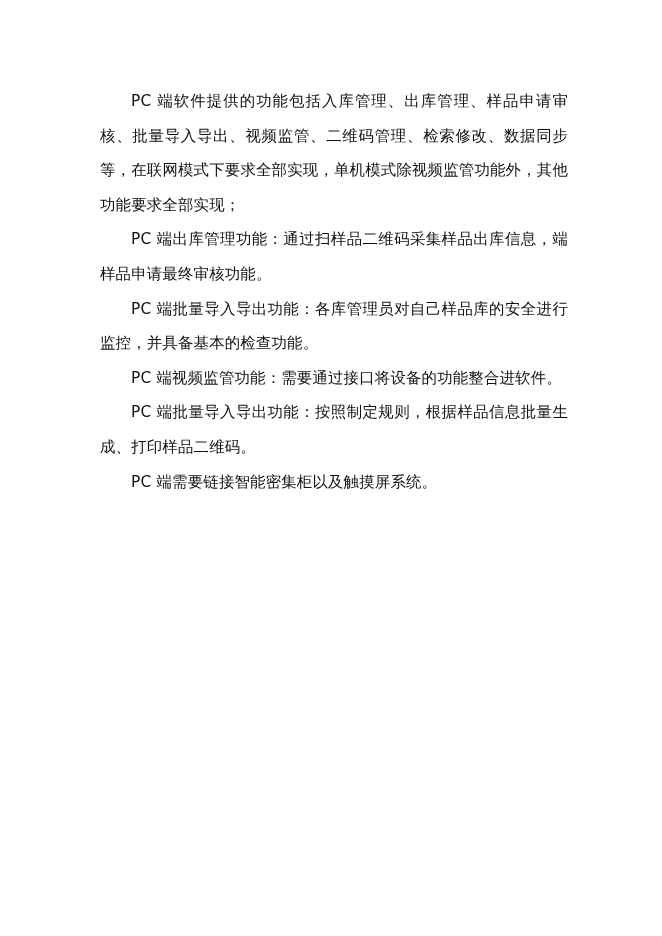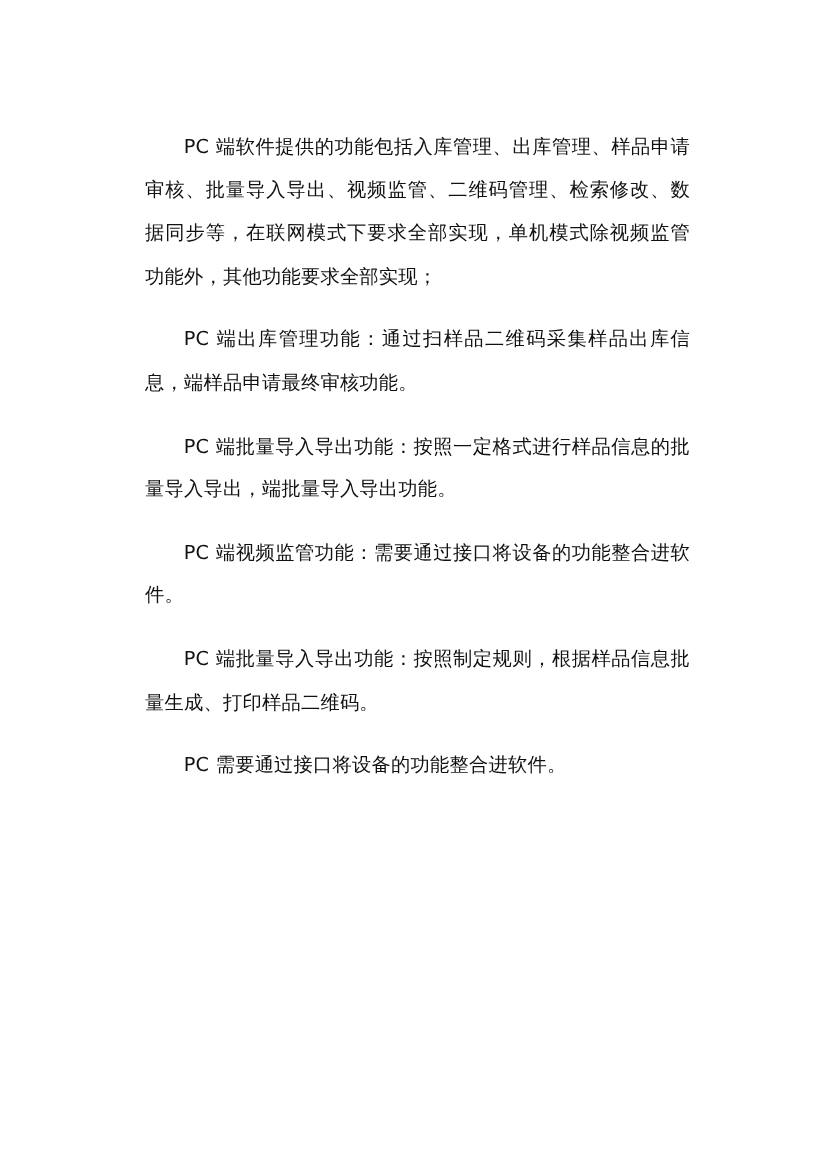--- a/index.html
+++ b/index.html
@@ -15,32 +15,32 @@
       font-family: "DejaVu Sans", "Liberation Sans", sans-serif;
       color: #111111;
     }
     .page {
       position: absolute;
       left: 100px;
       top: 84px;
       width: 468px;
     }
     .para {
-      margin: 16px;
+      margin: 0;
       font-size: 15.4px;
       line-height: 34.6px;
       text-indent: 31px;
       text-align: justify;
       text-justify: inter-character;
       letter-spacing: 0.2px;
     }
   </style>
 </head>
 <body>
 
 <div class="page">
   <p class="para">PC 端软件提供的功能包括入库管理、出库管理、样品申请审核、批量导入导出、视频监管、二维码管理、检索修改、数据同步等，在联网模式下要求全部实现，单机模式除视频监管功能外，其他功能要求全部实现；</p>
   <p class="para">PC 端出库管理功能：通过扫样品二维码采集样品出库信息，端样品申请最终审核功能。</p>
-  <p class="para">PC 端批量导入导出功能：按照一定格式进行样品信息的批量导入导出，端批量导入导出功能。</p>
+  <p class="para">PC 端批量导入导出功能：各库管理员对自己样品库的安全进行监控，并具备基本的检查功能。</p>
   <p class="para">PC 端视频监管功能：需要通过接口将设备的功能整合进软件。</p>
   <p class="para">PC 端批量导入导出功能：按照制定规则，根据样品信息批量生成、打印样品二维码。</p>
-  <p class="para">PC 需要通过接口将设备的功能整合进软件。</p>
+  <p class="para">PC 端需要链接智能密集柜以及触摸屏系统。</p>
 </div>
 
 </body></html>

